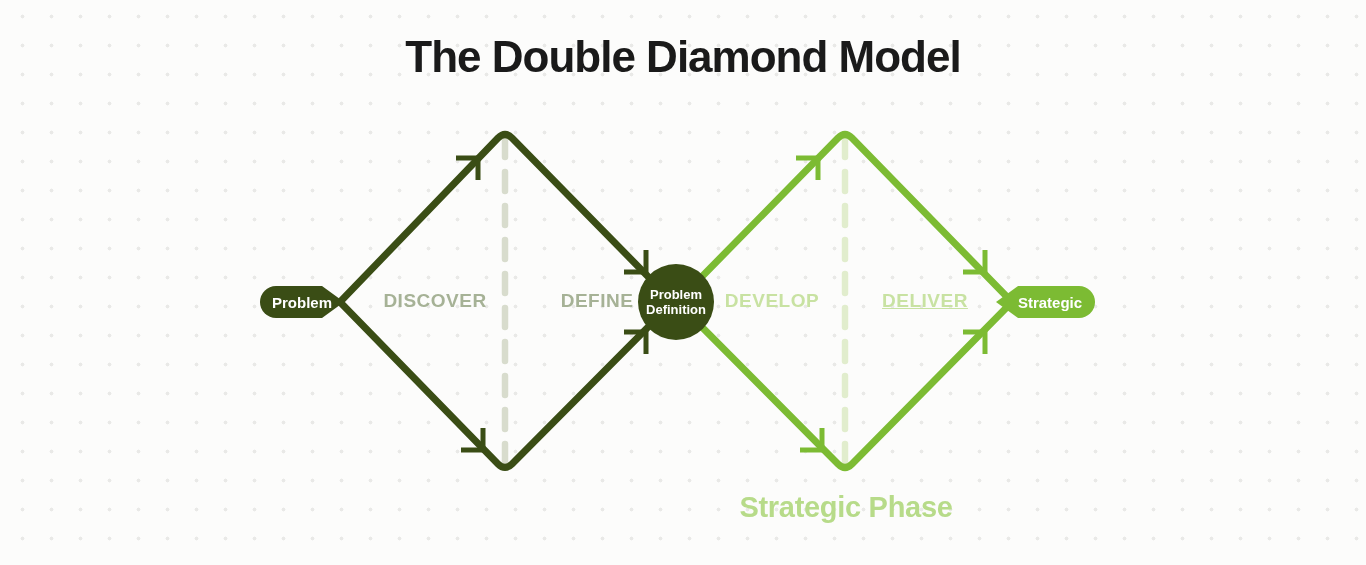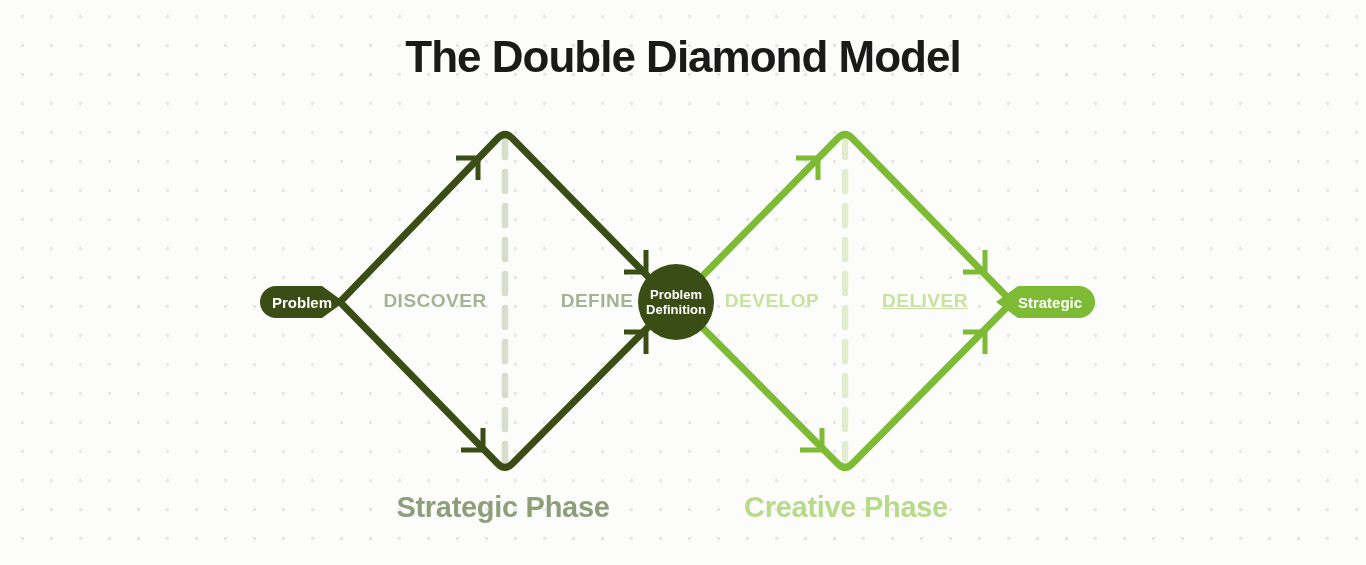--- a/index.html
+++ b/index.html
@@ -71,16 +71,15 @@
   <div class="lbl stage st-creative s-deliver">DELIVER</div>
 
   <div class="lbl pill-label problem">Problem</div>
   <div class="lbl pill-label solution">Strategic</div>
 
   <div class="center-node-label">
     <span>Problem</span>
     <span>Definition</span>
   </div>
 
-  <div class="lbl phase ph-strategic">Strategic Phase</div>
-  <div class="lbl phase ph-creative">Creative Phase</div>
+  <div class="lbl phase ph-creative">Strategic Phase</div>
 
 </div>
 
 </body></html>

